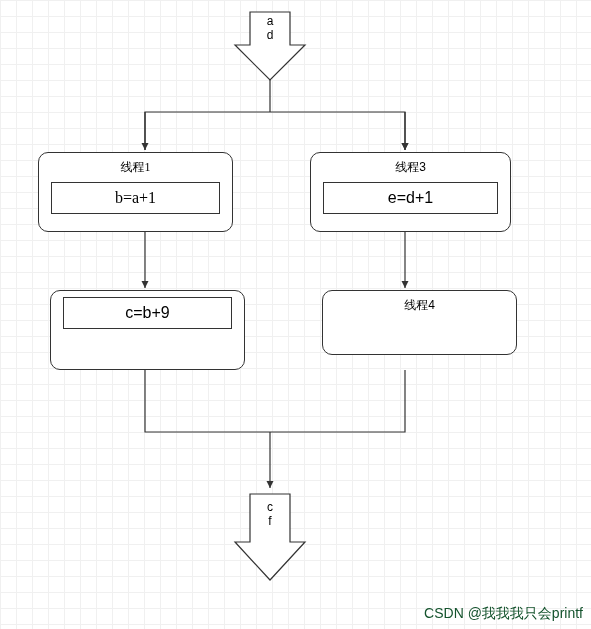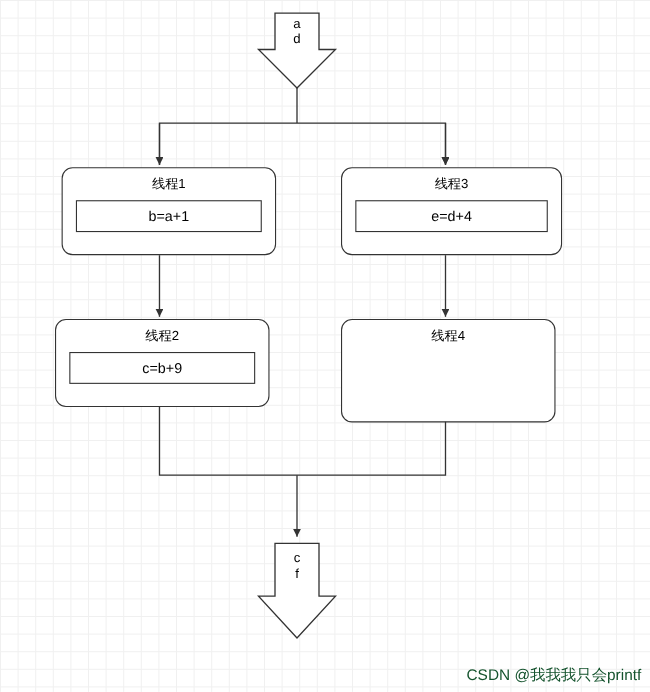--- a/index.html
+++ b/index.html
@@ -38,21 +38,21 @@
   .box-title {
     text-align: center;
     font-size: 12px;
     color: #000;
     margin-bottom: 6px;
   }
   .box-inner {
     border: 1px solid #333;
     padding: 6px 0;
     text-align: center;
-    font-size: 13px;
+    font-size: 16px;
     background: #fff;
   }
   .arrow-label {
     position: absolute;
     font-size: 12px;
     line-height: 1.2;
     text-align: center;
     pointer-events: none;
     color: #000;
   }
@@ -91,36 +91,35 @@
   <path d="M270,432 L270,488" fill="none" stroke="#333" stroke-width="1.2" marker-end="url(#arrowhead)"></path>
 
   <path d="M250,494 L290,494 L290,542 L305,542 L270,580 L235,542 L250,542 Z" fill="#fff" stroke="#333" stroke-width="1.2"></path>
 </svg>
 
 <div class="arrow-label" style="left:264px; top:14px; width:12px;">
   <div>a</div>
   <div>d</div>
 </div>
 
-<div class="box" style="left:56px; top:152px; width:195px; height:80px;">
+<div class="box" style="left:38px; top:152px; width:195px; height:80px;font-family:Liberation Serif, serif;">
   <div class="box-title">线程1</div>
   <div class="box-inner">b=a+1</div>
 </div>
 
 <div class="box" style="left:310px; top:152px; width:201px; height:80px;">
   <div class="box-title">线程3</div>
-  <div class="box-inner">e=d+4</div>
+  <div class="box-inner">e=d+1</div>
 </div>
 
 <div class="box" style="left:50px; top:290px; width:195px; height:80px;">
-  <div class="box-title">线程2</div>
   <div class="box-inner">c=b+9</div>
 </div>
 
-<div class="box" style="left:310px; top:290px; width:195px; height:94px;">
+<div class="box" style="left:322px; top:290px; width:195px; height:65px;">
   <div class="box-title">线程4</div>
 </div>
 
 <div class="arrow-label" style="left:264px; top:500px; width:12px;">
   <div>c</div>
   <div>f</div>
 </div>
 
 <div class="watermark">CSDN @我我我只会printf</div>
 

